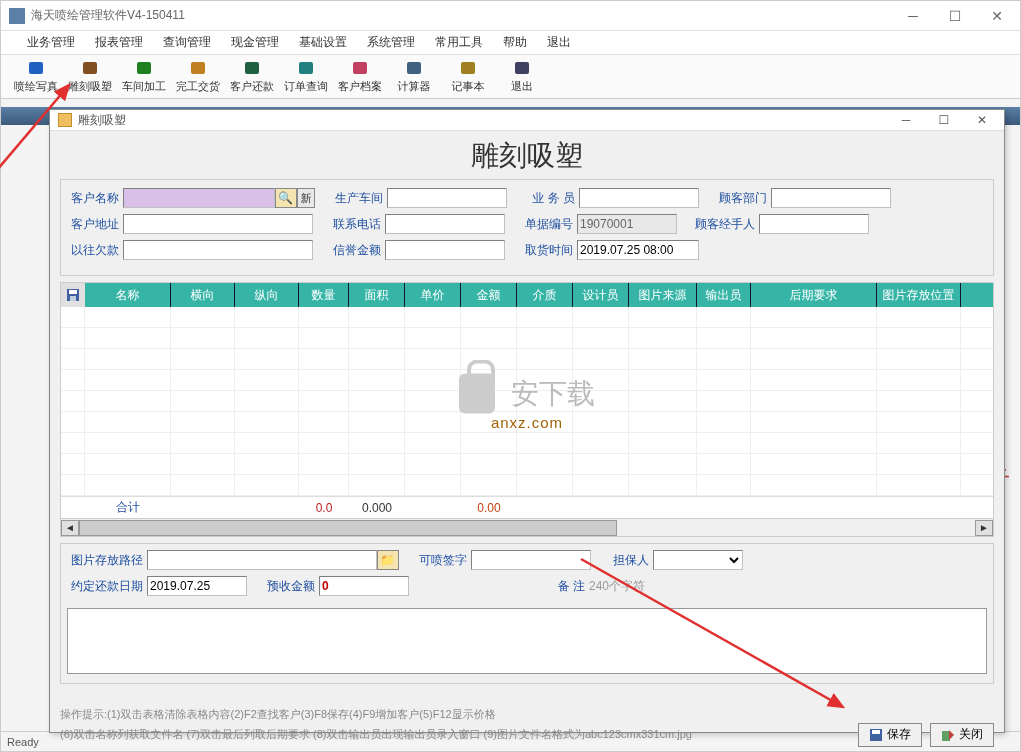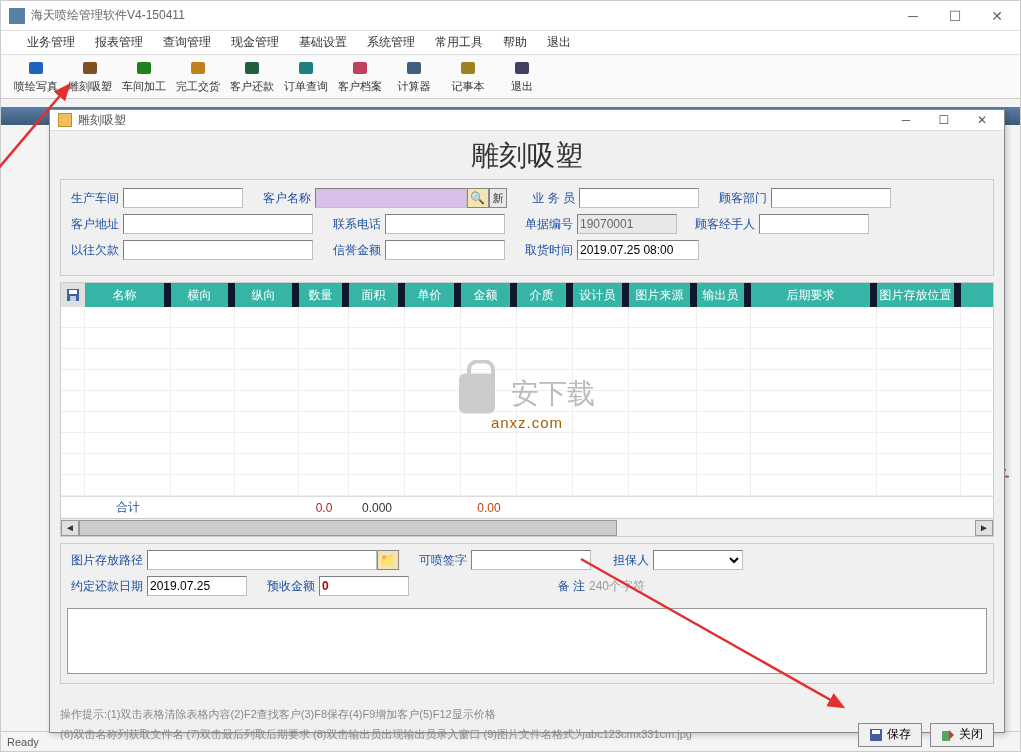--- a/index.html
+++ b/index.html
@@ -43,21 +43,21 @@
 .fld-label { color: #2050a0; text-align: right; padding-right: 4px; white-space: nowrap; }
 .fld-input { height: 20px; border: 1px solid #808080; border-right-color: #c0c0c0; border-bottom-color: #c0c0c0; background: #fff; font-size: 12px; padding: 0 2px; }
 .fld-input.purple { background: #d8c0e8; }
 .fld-input.ro { background: #e8e8e8; color: #666; }
 .mini-btn { width: 18px; height: 20px; border: 1px solid #888; background: #e8e8e8; font-size: 11px; display: flex; align-items: center; justify-content: center; cursor: pointer; }
 .folder-btn { width: 22px; height: 20px; border: 1px solid #888; background: #f4e4b0; cursor: pointer; display: flex; align-items: center; justify-content: center; }
 
 
 .grid-wrap { border: 1px solid #ccc; margin-top: 6px; display: flex; flex-direction: column; }
 .grid-head { display: flex; background: #36b5a7; color: #fff; height: 24px; }
-.gh { border-right: 7px solid #0f172a; display: flex; align-items: center; justify-content: center; font-size: 12px; }
+.gh { border-right: 1px solid #0f172a; display: flex; align-items: center; justify-content: center; font-size: 12px; }
 .gh-save { width: 24px; background: #e0e0e0; display: flex; align-items: center; justify-content: center; }
 .grid-body { flex: 1; background: #fff; height: 196px; position: relative; }
 .grid-row { display: flex; height: 21px; border-bottom: 1px solid #eee; }
 .gc { border-right: 1px solid #eee; }
 
 .grid-sum { display: flex; background: #fff; height: 22px; border-top: 1px solid #ddd; align-items: center; }
 .gs { text-align: center; font-size: 12px; color: #2050a0; }
 
 .grid-scroll { height: 18px; background: #efefef; border-top: 1px solid #ccc; display: flex; align-items: center; }
 .sc-arrow { width: 18px; height: 16px; background: #e0e0e0; border: 1px solid #999; display: flex; align-items: center; justify-content: center; font-size: 10px; }
@@ -213,28 +213,28 @@
         </div>
       </div>
 
       <div class="dlg-heading">雕刻吸塑</div>
 
       <div class="dlg-body">
 
         <div class="form-section">
           <div class="form-row">
             <div class="fld">
-                <span class="fld-label" style="width:56px">生产车间</span>
-              <input class="fld-input" style="width: 120px;" value="">
-            </div>
-            <div class="fld">
                 <span class="fld-label" style="width:56px">客户名称</span>
               <input class="fld-input purple" style="width: 152px;" value="">
               <div class="folder-btn">🔍</div>
               <div class="mini-btn">新</div>
+            </div>
+            <div class="fld">
+                <span class="fld-label" style="width:56px">生产车间</span>
+              <input class="fld-input" style="width: 120px;" value="">
             </div>
             <div class="fld">
                 <span class="fld-label" style="width:56px">业 务 员</span>
               <input class="fld-input" style="width: 120px;" value="">
             </div>
             <div class="fld">
                 <span class="fld-label" style="width:56px">顾客部门</span>
               <input class="fld-input" style="width: 120px;" value="">
             </div>
           </div>

